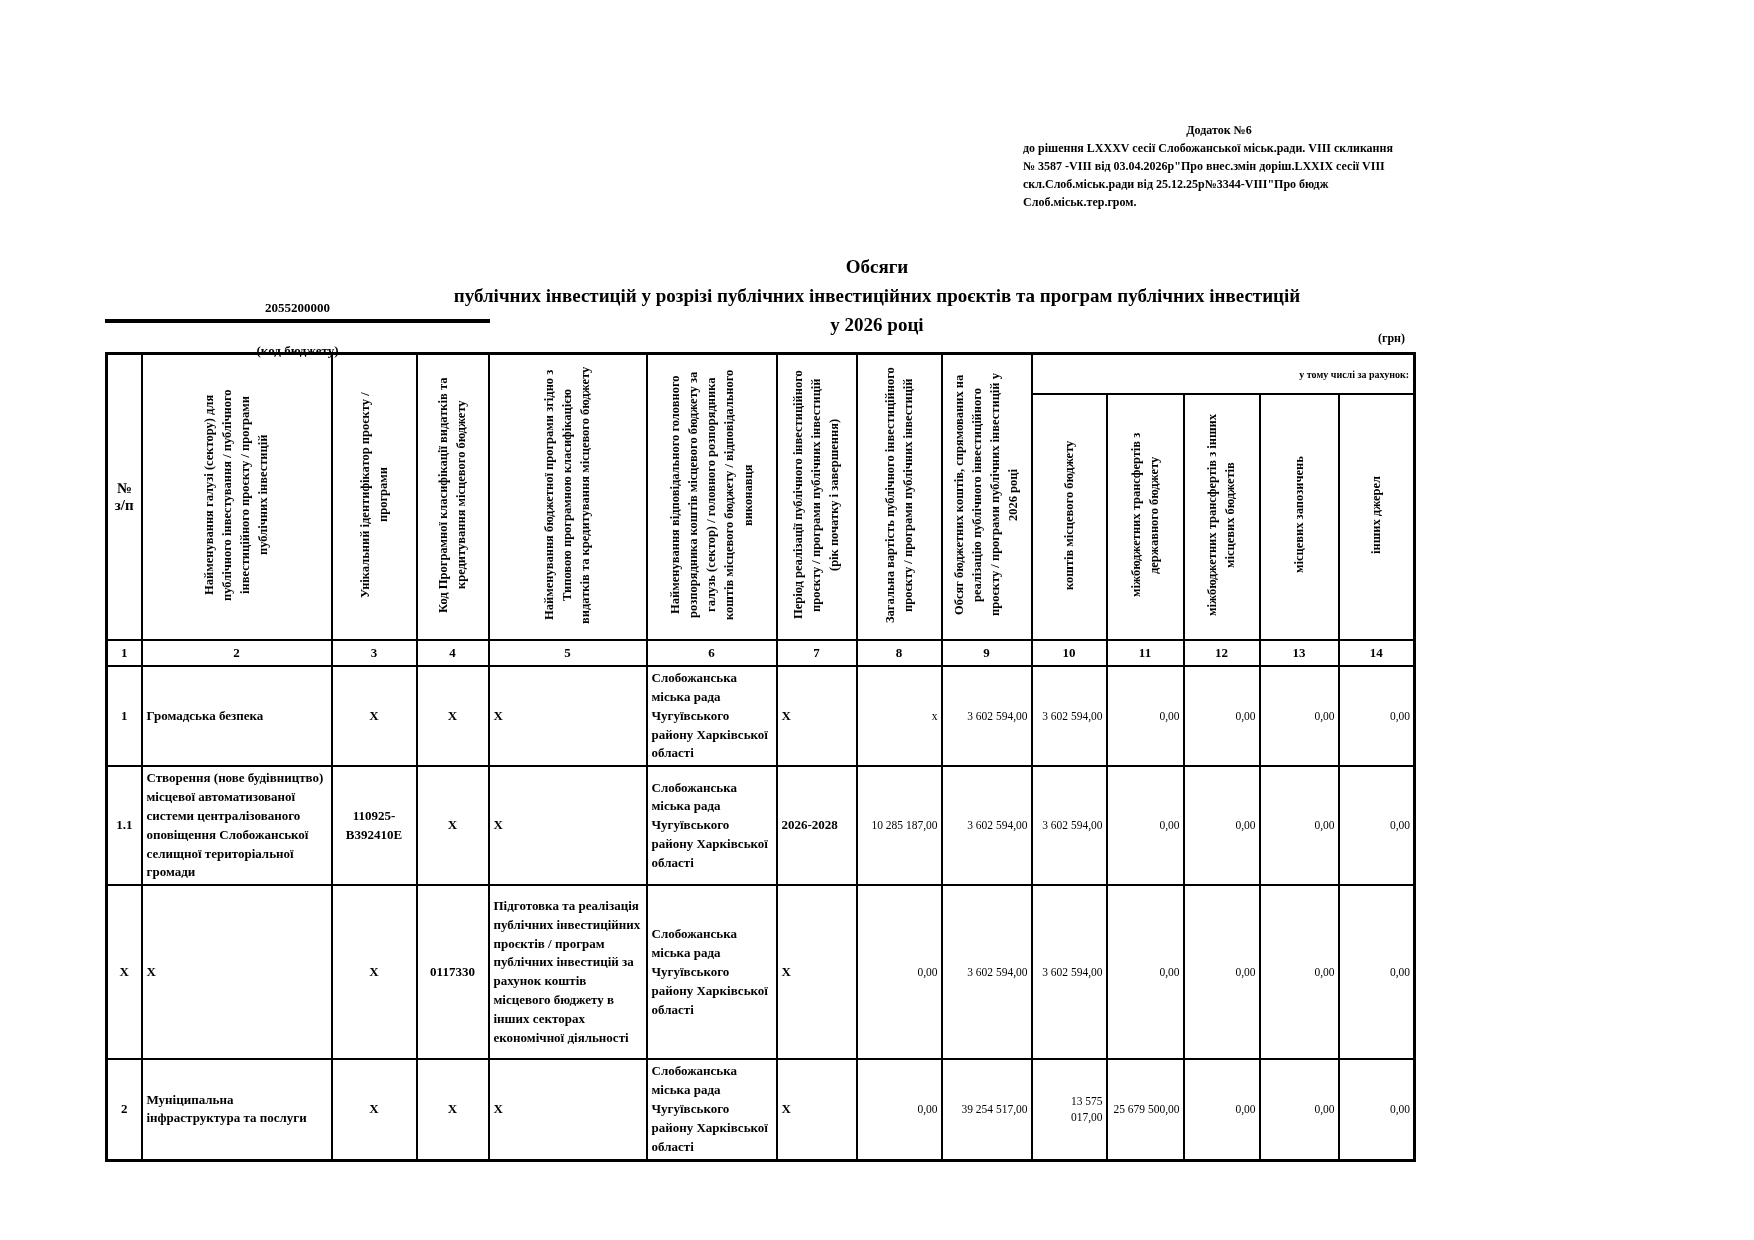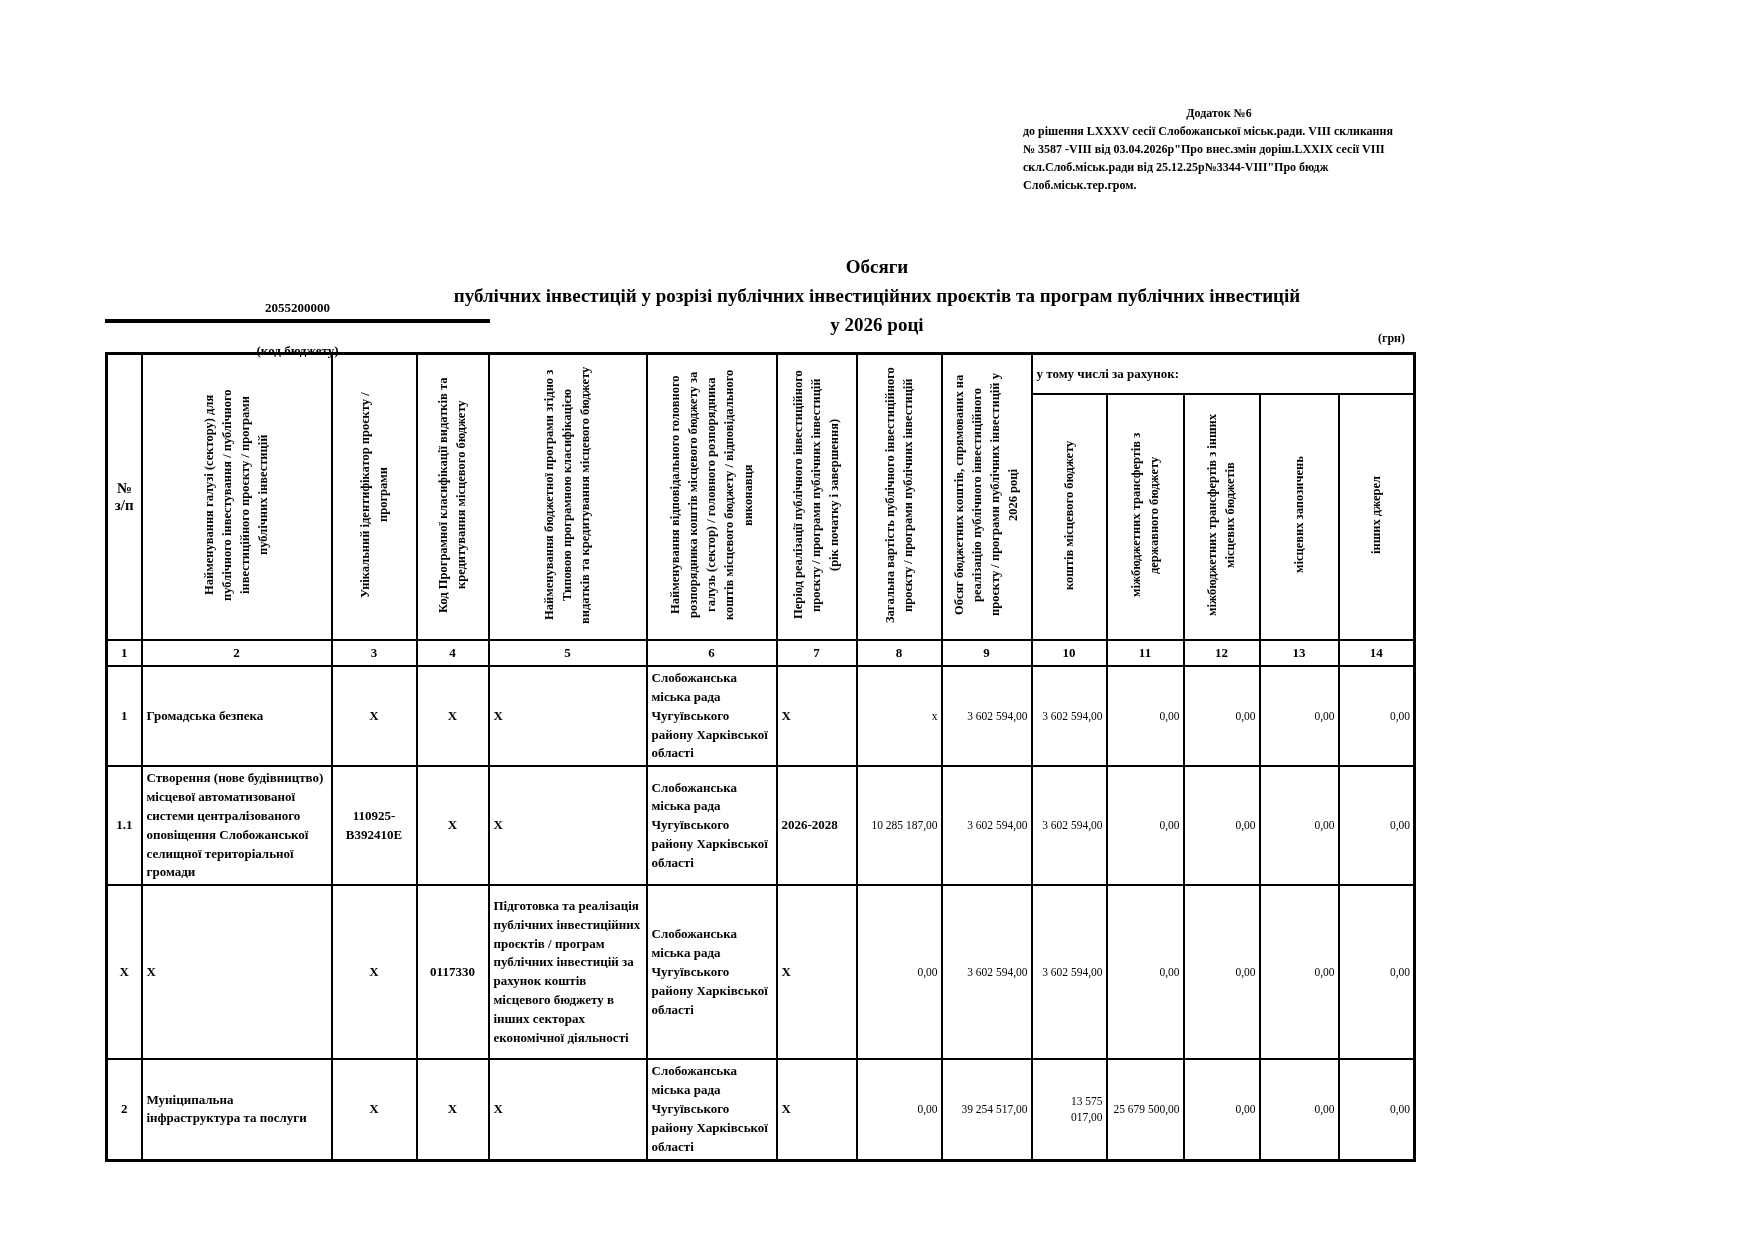--- a/index.html
+++ b/index.html
@@ -3,36 +3,36 @@
 <meta charset="utf-8">
 <style>
   html,body{margin:0;padding:0;}
   body{
     width:1754px;height:1240px;background:#ffffff;color:#000;
     font-family:"Liberation Serif", serif;position:relative;overflow:hidden;
   }
   
   .appendix{position:absolute;top:104px;left:1023px;width:392px;
     font-size:12px;font-weight:bold;line-height:18px;}
-  .appendix .line1{text-align:center;}
+  .appendix .line1{text-align:center;margin-top:17px;}
   .appendix .line{text-align:left;}
   
   .title-block{padding-top:212px;text-align:center;font-weight:bold;margin-top:40px;}
   .title-block div{line-height:29px;font-size:19px;}
   
   .code-block{position:absolute;top:300px;left:105px;width:385px;text-align:center;}
   .code-value{font-size:13px;font-weight:bold;padding-bottom:3px;border-bottom:4px solid #000;}
   .code-label{font-size:13px;font-weight:bold;padding-top:20px;}
   .grn{position:absolute;top:331px;left:1378px;font-size:12px;font-weight:bold;}
   
   .tablewrap{position:absolute;top:352px;left:105px;}
   table{border-collapse:collapse;table-layout:fixed;width:1308px;border:3px solid #000;}
   th,td{border:2px solid #000;padding:2px 4px;vertical-align:middle;overflow:hidden;}
   th{font-weight:bold;}
-  .group-h{height:34px;font-size:13px;text-align:left;}
+  .group-h{height:34px;font-size:10px;text-align:right;}
   .sub-row th{height:240px;text-align:center;vertical-align:middle;}
   .vt{writing-mode:vertical-rl;transform:rotate(180deg);display:inline-block;
       font-weight:bold;font-size:12.5px;line-height:1.45;text-align:center;white-space:normal;}
   .vt-tall{height:258px;}
   .vt-short{height:222px;}
   .h-first{font-size:15px;text-align:center;}
   .cnum td{height:22px;text-align:center;font-weight:bold;font-size:13px;padding:1px;}
   tr.data td{font-size:13px;font-weight:bold;line-height:1.45;}
   td.c{text-align:center;}
   td.l{text-align:left;}

